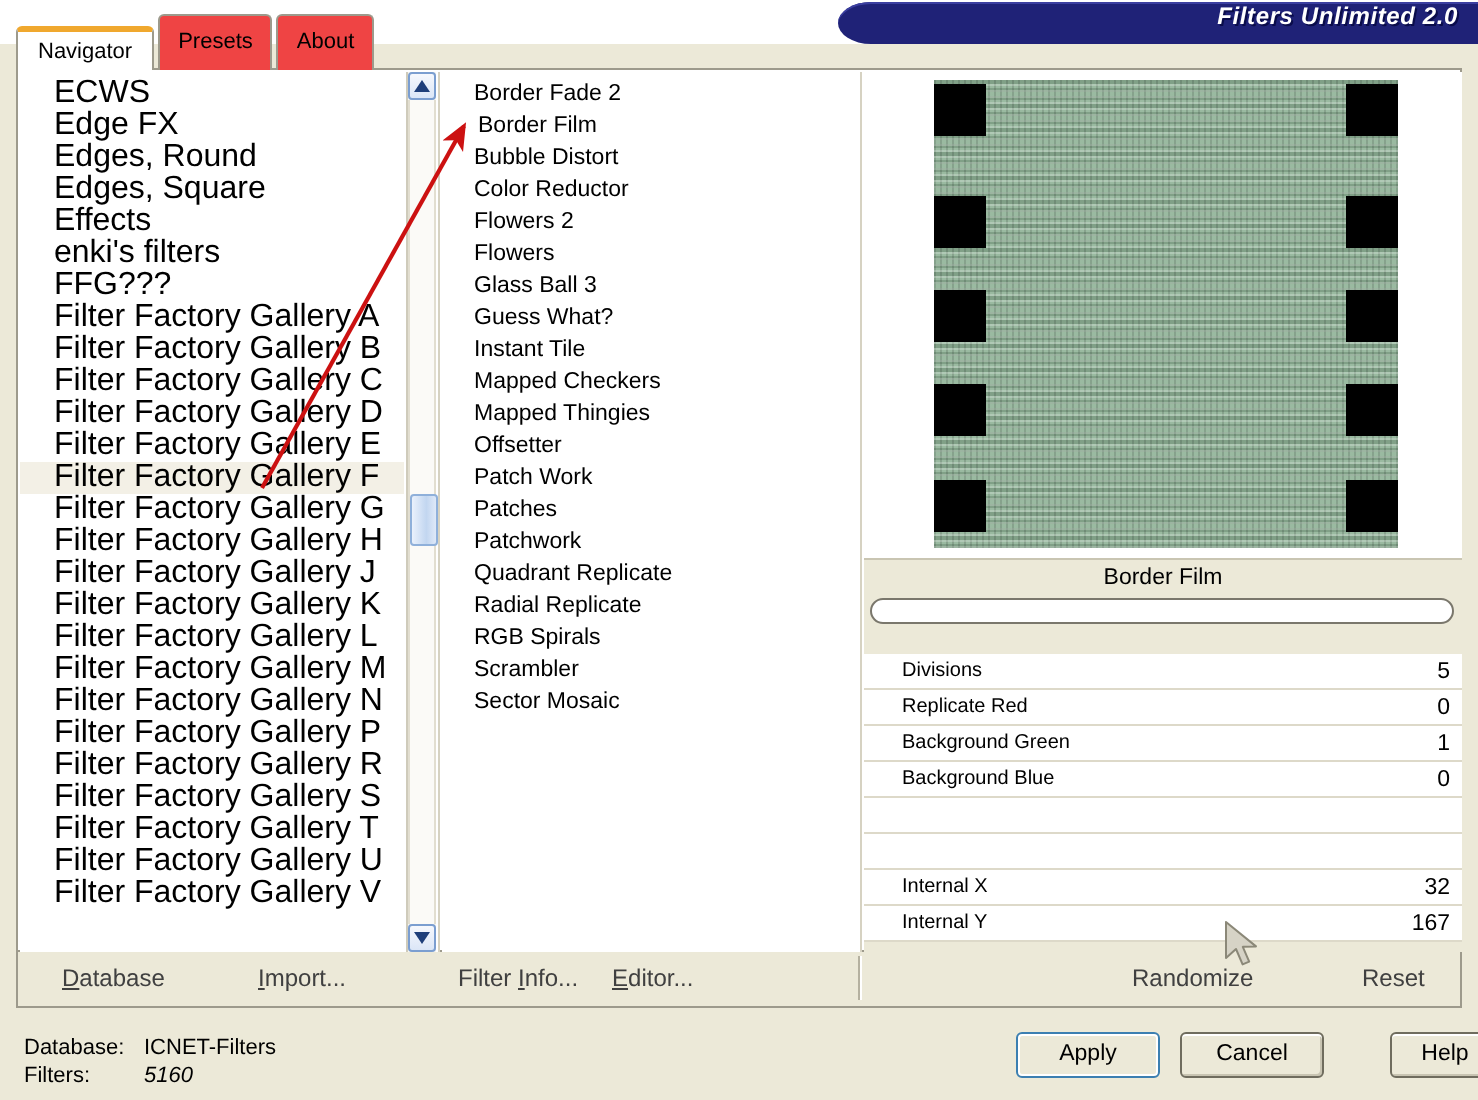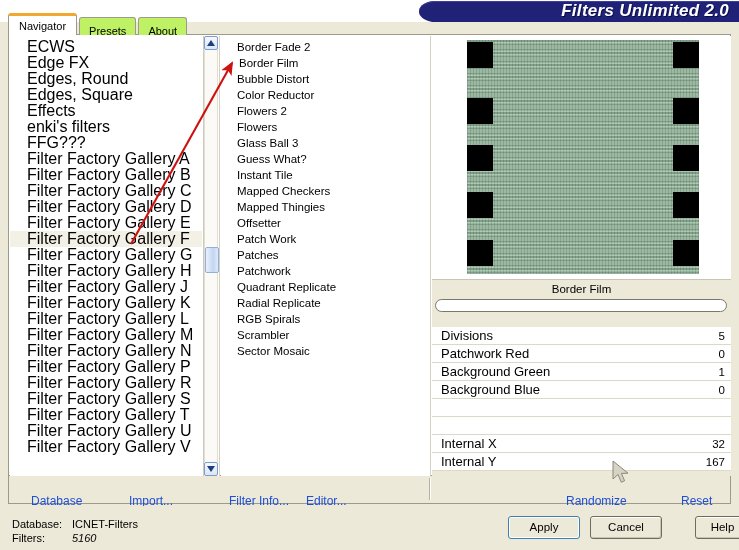--- a/index.html
+++ b/index.html
@@ -36,45 +36,45 @@
     width: 320px; height: 21px;
     background: #1f2277;
     border-top-left-radius: 22px 14px;
     border-bottom-left-radius: 22px 14px;
     box-shadow: inset 0 1px 0 #3b3fa0;
   }
   #banner-text {
     position: absolute;
     right: 10px; top: 1px;
     font-family: "Liberation Sans", sans-serif;
-    font-size: 17px;
+    font-size: 12px;
     font-weight: bold;
     font-style: italic;
     color: #ffffff;
     letter-spacing: 0.3px;
     white-space: nowrap;
     text-shadow: 1px 1px 0 #0a0c4a;
   }
 
   
   #tabstrip {
     position: absolute;
     left: 8px; top: 13px;
     height: 22px;
     display: flex;
     align-items: flex-end;
     z-index: 5;
   }
   .tab {
-    height: 18px;
+    height: 28px;
     line-height: 18px;
     padding: 4px 9px;
     margin-right: 2px;
     font-size: 11px;
-    background: #bef264;
+    background: #ef4444;
     border: 1px solid #9d9a8c;
     border-bottom: none;
     border-top-left-radius: 3px;
     border-top-right-radius: 3px;
     color: #000;
     box-sizing: border-box;
     cursor: default;
   }
   .tab.active {
     height: 22px;
@@ -263,44 +263,44 @@
   .prow {
     position: relative;
     height: 18px;
     line-height: 18px;
     background: #ffffff;
     border-bottom: 1px solid #ddd9c9;
     box-sizing: border-box;
     cursor: default;
   }
   .prow .pname {
-    position: absolute; left: 9px; top: 0;
-    font-size: 13px; color: #000;
+    position: absolute; left: 19px; top: 0;
+    font-size: 10px; color: #000;
     white-space: nowrap;
   }
   .prow .pval {
     position: absolute; right: 6px; top: 0;
     font-size: 11.5px; color: #000;
   }
   .prow.blank { background: #ffffff; }
 
   
   #toolbar {
     position: absolute;
     left: 8px; top: 476px;
     width: 723px; height: 28px;
     background: #ece9d8;
     border: 1px solid #9d9a8c;
     border-top: none;
     box-sizing: border-box;
   }
   .tbtn {
     position: absolute;
-    top: 12px; height: 26px; line-height: 26px;
-    font-size: 12px; color: #1d4ed8;
+    top: 0; height: 26px; line-height: 26px;
+    font-size: 12px; color: #404040;
     white-space: nowrap; cursor: default;
   }
   .tbtn u { text-decoration: underline; }
   #tb-sep {
     position: absolute;
     left: 420px; top: 2px; width: 1px; height: 22px;
     background: #b5b1a0;
     border-right: 1px solid #ffffff;
   }
 
@@ -462,21 +462,21 @@
         <div id="slider-groove"></div>
       </div>
       <div id="slider-gap"></div>
 
       <div id="params">
           <div class="prow">
             <span class="pname">Divisions</span>
             <span class="pval">5</span>
           </div>
           <div class="prow">
-            <span class="pname">Patchwork Red</span>
+            <span class="pname">Replicate Red</span>
             <span class="pval">0</span>
           </div>
           <div class="prow">
             <span class="pname">Background Green</span>
             <span class="pval">1</span>
           </div>
           <div class="prow">
             <span class="pname">Background Blue</span>
             <span class="pval">0</span>
           </div>

